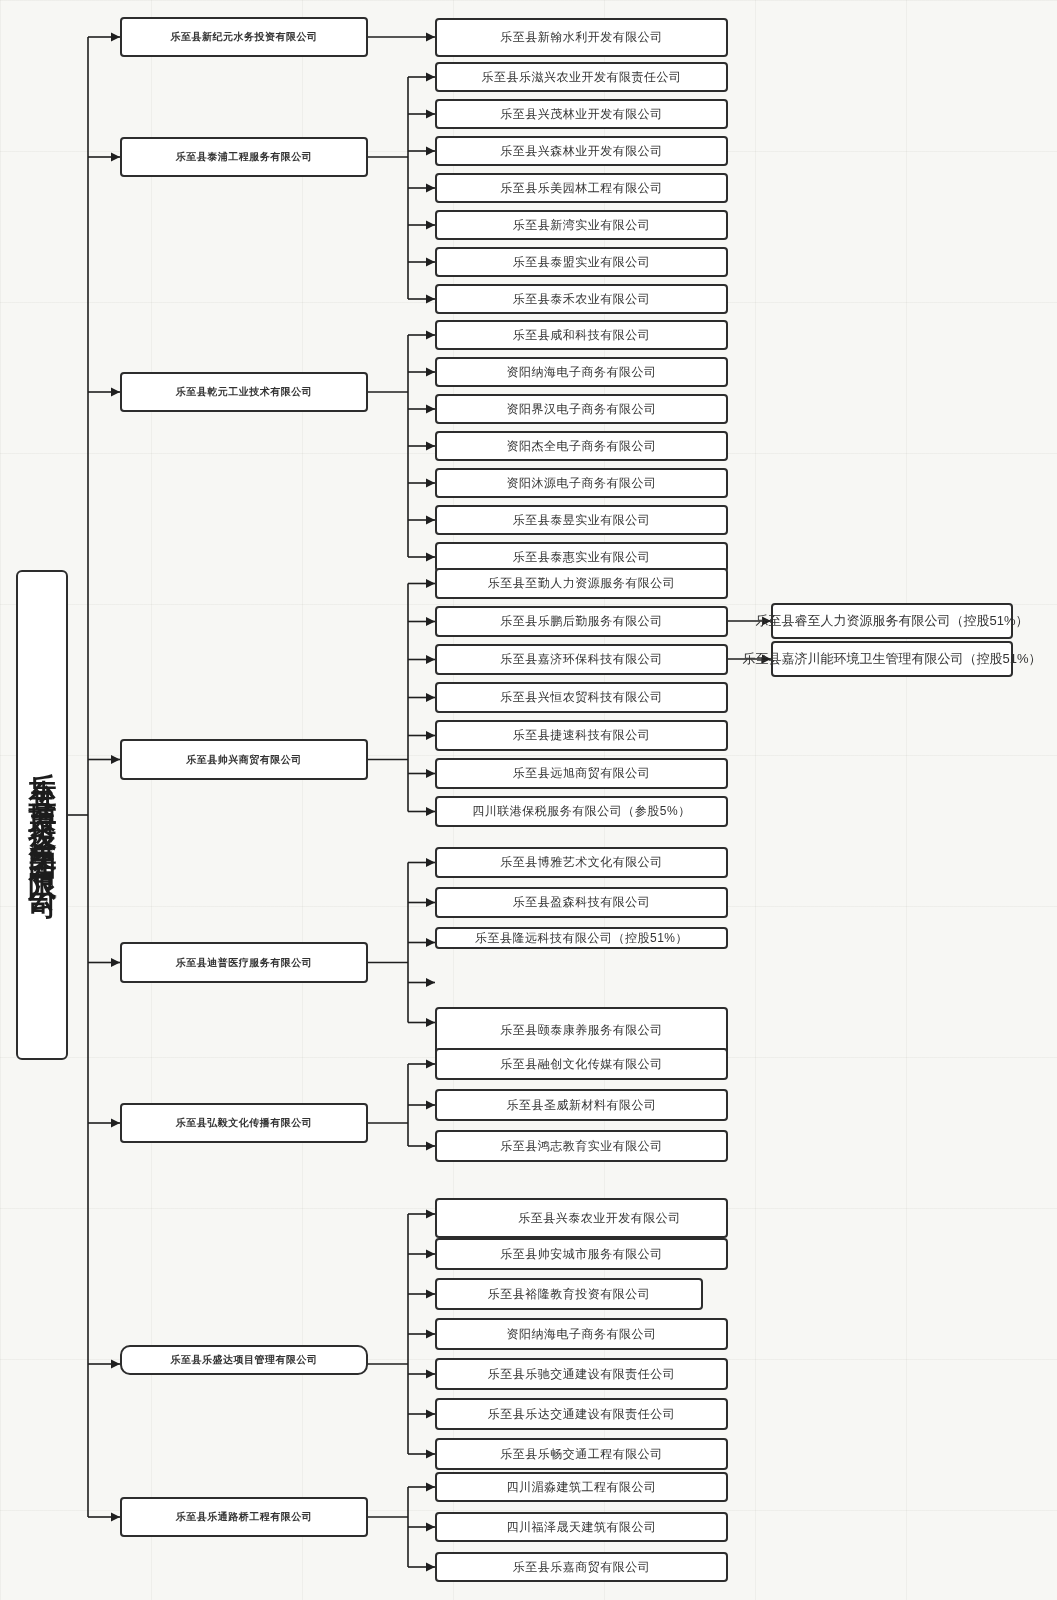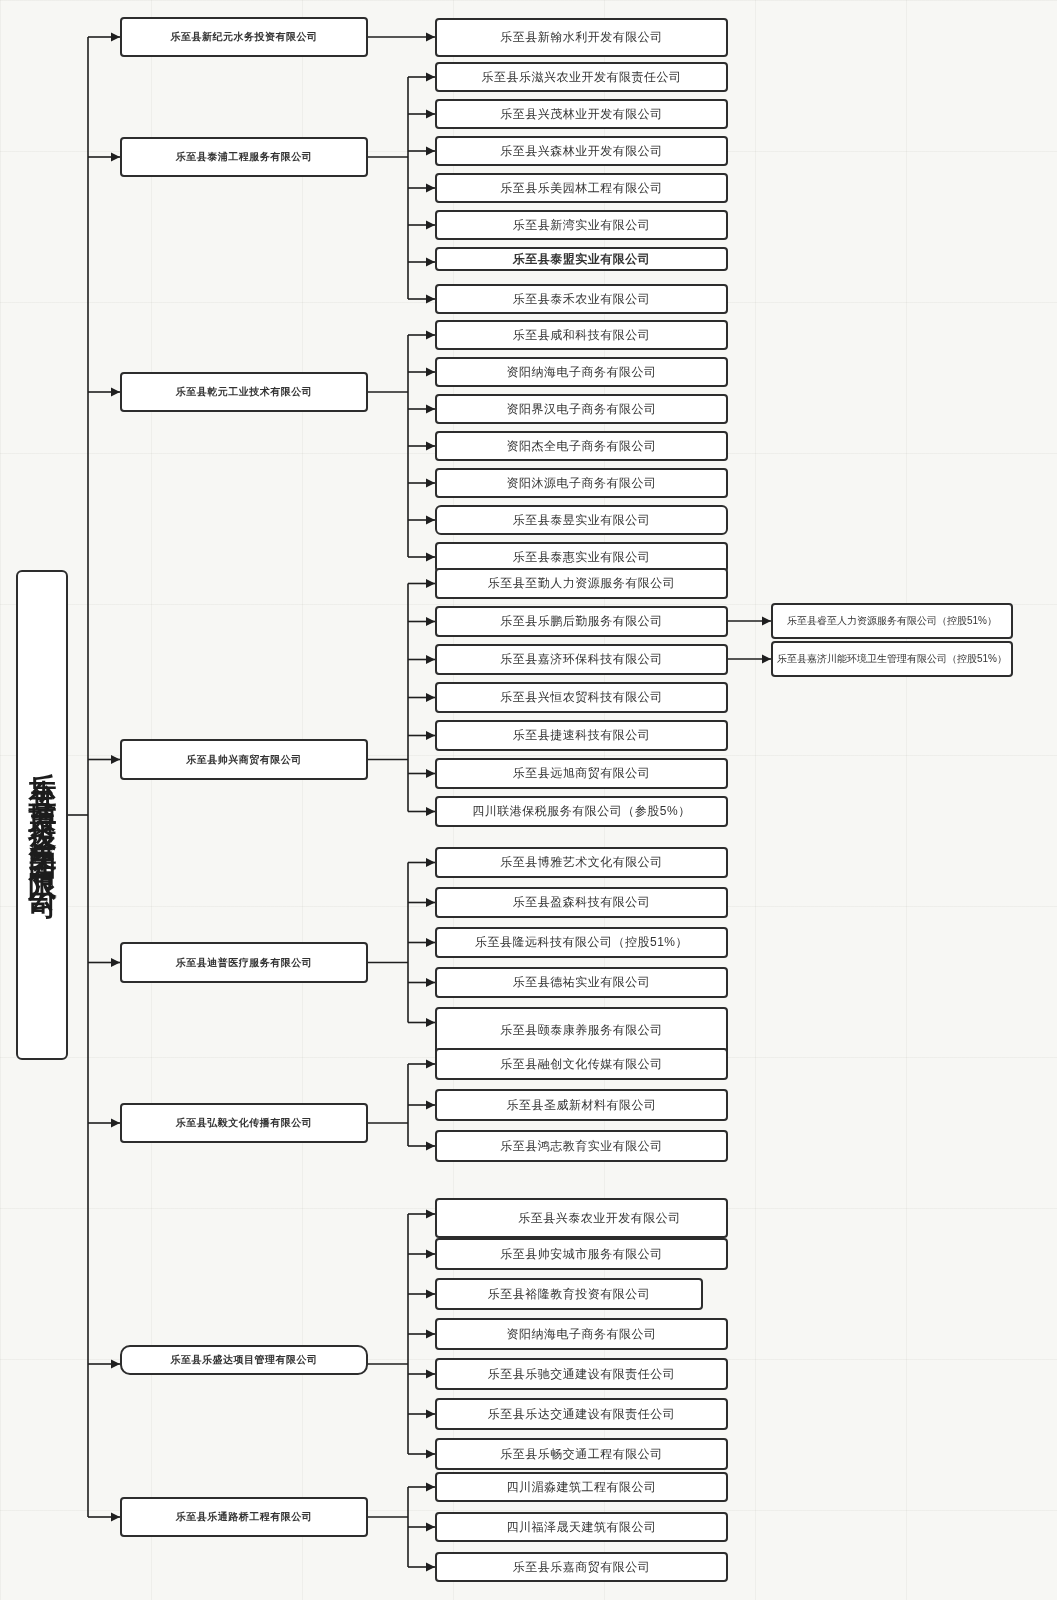--- a/index.html
+++ b/index.html
@@ -19,21 +19,21 @@
     position:absolute;box-sizing:border-box;
     background:var(--boxfill,#ffffff);
     border:2px solid var(--boxborder,#2d2d2d);
     border-radius:4px;
     display:flex;align-items:center;justify-content:center;
     text-align:center;color:var(--text,#333333);
     white-space:nowrap;
   }
   .l2{font-weight:bold;font-size:10px;letter-spacing:0.5px;}
   .l3{font-size:12px;letter-spacing:0.5px;}
-  .l4{font-size:10px;letter-spacing:0;}
+  .l4{font-size:13px;letter-spacing:0;}
   .root-node{
     left:16px;top:570px;width:52px;height:490px;
     writing-mode:vertical-rl;text-orientation:upright;
     font-weight:bold;font-size:28px;letter-spacing:10px;
     color:#1c1c1c;border-radius:6px;border-width:2.5px;
   }
 </style>
 </head>
 <body>
 
@@ -158,43 +158,42 @@
       <polygon points="771,659 762,654.5 762,663.5"></polygon>
     </svg>
     <div class="node l2" style="left: 120px; top: 17px; width: 248px; height: 40px;">乐至县新纪元水务投资有限公司</div>
     <div class="node l3" style="left: 435px; top: 18px; width: 293px; height: 39px;">乐至县新翰水利开发有限公司</div>
     <div class="node l2" style="left: 120px; top: 137px; width: 248px; height: 40px;">乐至县泰浦工程服务有限公司</div>
     <div class="node l3" style="left: 435px; top: 62px; width: 293px; height: 30px;">乐至县乐滋兴农业开发有限责任公司</div>
     <div class="node l3" style="left: 435px; top: 99px; width: 293px; height: 30px;">乐至县兴茂林业开发有限公司</div>
     <div class="node l3" style="left: 435px; top: 136px; width: 293px; height: 30px;">乐至县兴森林业开发有限公司</div>
     <div class="node l3" style="left: 435px; top: 173px; width: 293px; height: 30px;">乐至县乐美园林工程有限公司</div>
     <div class="node l3" style="left: 435px; top: 210px; width: 293px; height: 30px;">乐至县新湾实业有限公司</div>
-    <div class="node l3" style="left: 435px; top: 247px; width: 293px; height: 24px; font-weight: bold;">乐至县泰盟实业有限公司</div>
+    <div class="node l3" style="left: 435px; top: 247px; width: 293px; height: 30px;">乐至县泰盟实业有限公司</div>
     <div class="node l3" style="left: 435px; top: 284px; width: 293px; height: 30px;">乐至县泰禾农业有限公司</div>
     <div class="node l2" style="left: 120px; top: 372px; width: 248px; height: 40px;">乐至县乾元工业技术有限公司</div>
     <div class="node l3" style="left: 435px; top: 320px; width: 293px; height: 30px;">乐至县咸和科技有限公司</div>
     <div class="node l3" style="left: 435px; top: 357px; width: 293px; height: 30px;">资阳纳海电子商务有限公司</div>
     <div class="node l3" style="left: 435px; top: 394px; width: 293px; height: 30px;">资阳界汉电子商务有限公司</div>
     <div class="node l3" style="left: 435px; top: 431px; width: 293px; height: 30px;">资阳杰全电子商务有限公司</div>
     <div class="node l3" style="left: 435px; top: 468px; width: 293px; height: 30px;">资阳沐源电子商务有限公司</div>
-    <div class="node l3" style="left: 435px; top: 505px; width: 293px; height: 30px; border-radius: 6px;">乐至县泰昱实业有限公司</div>
+    <div class="node l3" style="left: 435px; top: 505px; width: 293px; height: 30px;">乐至县泰昱实业有限公司</div>
     <div class="node l3" style="left: 435px; top: 542px; width: 293px; height: 30px;">乐至县泰惠实业有限公司</div>
     <div class="node l2" style="left: 120px; top: 739px; width: 248px; height: 41px;">乐至县帅兴商贸有限公司</div>
     <div class="node l3" style="left: 435px; top: 568px; width: 293px; height: 31px;">乐至县至勤人力资源服务有限公司</div>
     <div class="node l3" style="left: 435px; top: 606px; width: 293px; height: 31px;">乐至县乐鹏后勤服务有限公司</div>
     <div class="node l3" style="left: 435px; top: 644px; width: 293px; height: 31px;">乐至县嘉济环保科技有限公司</div>
     <div class="node l3" style="left: 435px; top: 682px; width: 293px; height: 31px;">乐至县兴恒农贸科技有限公司</div>
     <div class="node l3" style="left: 435px; top: 720px; width: 293px; height: 31px;">乐至县捷速科技有限公司</div>
     <div class="node l3" style="left: 435px; top: 758px; width: 293px; height: 31px;">乐至县远旭商贸有限公司</div>
     <div class="node l3" style="left: 435px; top: 796px; width: 293px; height: 31px;">四川联港保税服务有限公司（参股5%）</div>
     <div class="node l2" style="left: 120px; top: 942px; width: 248px; height: 41px;">乐至县迪普医疗服务有限公司</div>
     <div class="node l3" style="left: 435px; top: 847px; width: 293px; height: 31px;">乐至县博雅艺术文化有限公司</div>
     <div class="node l3" style="left: 435px; top: 887px; width: 293px; height: 31px;">乐至县盈森科技有限公司</div>
-    <div class="node l3" style="left: 435px; top: 927px; width: 293px; height: 31px;">乐至县隆远科技有限公司（控股51%）</div>
-    <div class="node l3" style="left: 435px; top: 967px; width: 293px; height: 31px;">乐至县德祐实业有限公司</div>
+    <div class="node l3" style="left: 435px; top: 927px; width: 293px; height: 22px;">乐至县隆远科技有限公司（控股51%）</div>
     <div class="node l3" style="left: 435px; top: 1007px; width: 293px; height: 47px;">乐至县颐泰康养服务有限公司</div>
     <div class="node l2" style="left: 120px; top: 1103px; width: 248px; height: 40px;">乐至县弘毅文化传播有限公司</div>
     <div class="node l3" style="left: 435px; top: 1048px; width: 293px; height: 32px;">乐至县融创文化传媒有限公司</div>
     <div class="node l3" style="left: 435px; top: 1089px; width: 293px; height: 32px;">乐至县圣威新材料有限公司</div>
     <div class="node l3" style="left: 435px; top: 1130px; width: 293px; height: 32px;">乐至县鸿志教育实业有限公司</div>
     <div class="node l2" style="left: 120px; top: 1345px; width: 248px; height: 30px; border-radius: 10px;">乐至县乐盛达项目管理有限公司</div>
     <div class="node l3" style="left: 435px; top: 1198px; width: 293px; height: 40px; padding-left: 36px;">乐至县兴泰农业开发有限公司</div>
     <div class="node l3" style="left: 435px; top: 1238px; width: 293px; height: 32px;">乐至县帅安城市服务有限公司</div>
     <div class="node l3" style="left: 435px; top: 1278px; width: 268px; height: 32px;">乐至县裕隆教育投资有限公司</div>
     <div class="node l3" style="left: 435px; top: 1318px; width: 293px; height: 32px;">资阳纳海电子商务有限公司</div>

